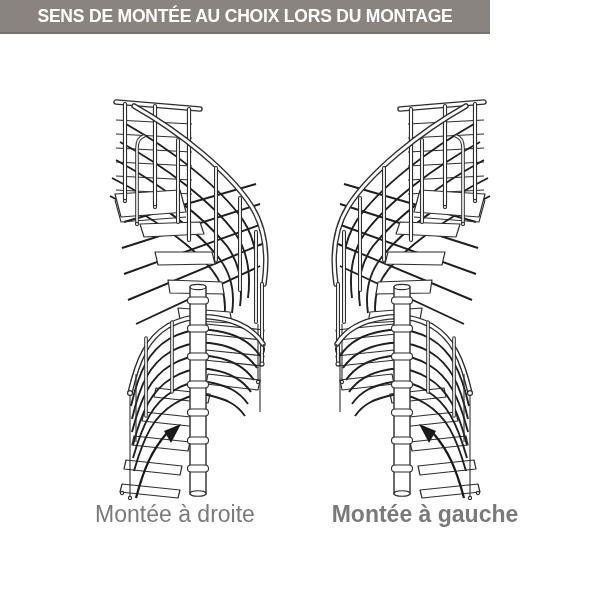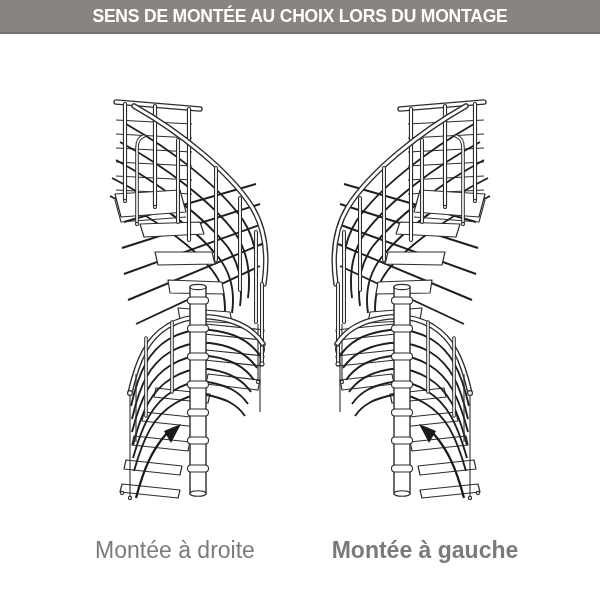--- a/index.html
+++ b/index.html
@@ -1,34 +1,34 @@
 <!DOCTYPE html>
 <html><head>
 <meta charset="utf-8">
 <style>
   html,body{margin:0;padding:0;}
   body{
     width:600px;height:600px;position:relative;background:#ffffff;
     font-family:"Liberation Sans", sans-serif;overflow:hidden;
   }
   .banner{
-    position:absolute;left:0;top:0;width:600px;height:34px;
+    position:absolute;left:0;top:0;width:490px;height:34px;
     background:#8a8480;border-bottom:2px solid #78726e;
     display:flex;align-items:center;justify-content:center;box-sizing:border-box;
   }
   .banner-title{
     color:#ffffff;font-weight:bold;font-size:17.5px;letter-spacing:-0.2px;
     white-space:nowrap;
   }
   .fig{position:absolute;top:72px;width:250px;height:428px;}
   .fig-left{left:60px;}
   .fig-right{left:290px;}
   .caption{
     position:absolute;top:501px;width:250px;text-align:center;
-    color:#7a7a7a;font-size:23px;line-height:27px;margin-top:36px;
+    color:#7a7a7a;font-size:23px;line-height:27px;
   }
   .caption-left{left:50px;}
   .caption-right{left:300px;font-weight:bold;}
   
   .ln{stroke:#2d2d2d;stroke-width:1.1;fill:none;}
   .cbl{stroke:#1f1f1f;stroke-width:1.9;fill:none;}
   .tubeO{stroke:#2d2d2d;fill:none;stroke-linecap:round;}
   .tubeI{stroke:#ffffff;fill:none;stroke-linecap:round;}
   .step{fill:#ffffff;stroke:#2d2d2d;stroke-width:1.2;stroke-linejoin:round;}
   .ball{fill:#ffffff;stroke:#2d2d2d;stroke-width:1.1;}

